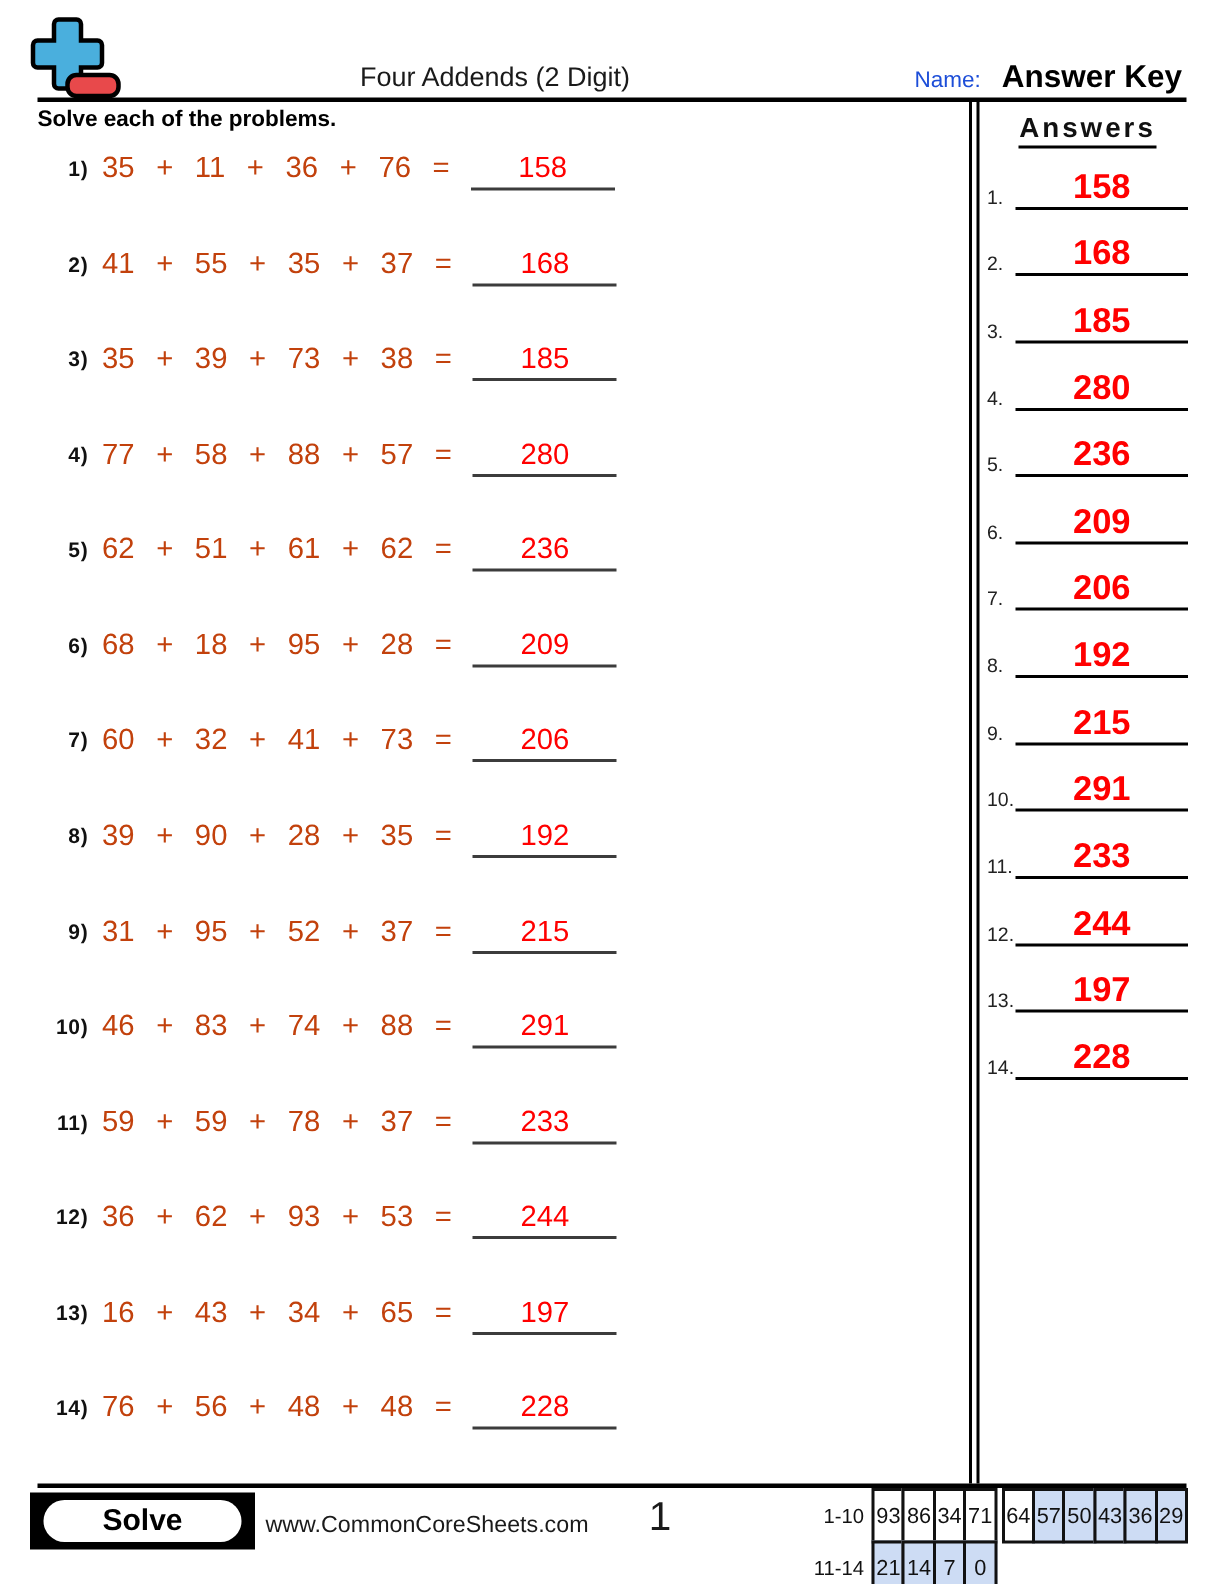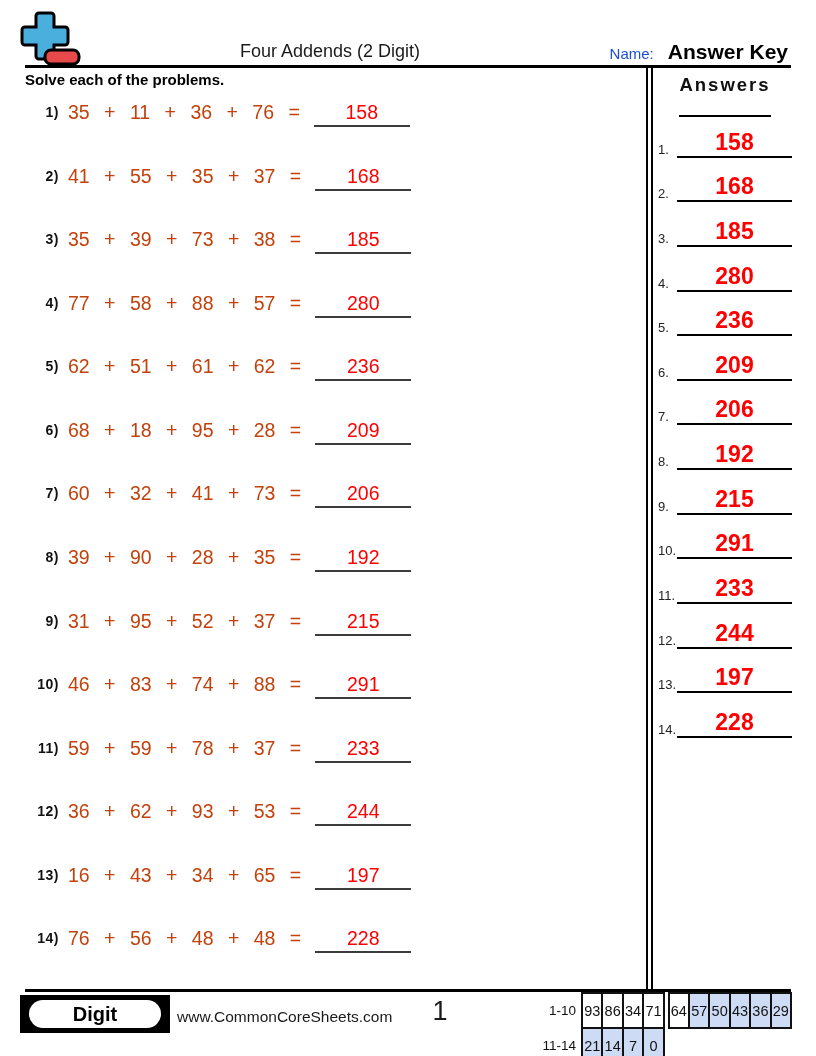--- a/index.html
+++ b/index.html
@@ -47,21 +47,21 @@
     display:inline-block; width:96px; margin-left:14px; height:27px;
     border-bottom:2px solid #3c3c3c; text-align:center;
     font-size:19.5px; line-height:25px;
   }
 
   
   .answers-panel { position:absolute; left:656px; top:74px; width:138px; }
   .answers-title-wrap { text-align:center; }
   .answers-title {
     display:inline-block; font-size:18.5px; font-weight:bold; letter-spacing:2px;
-    border-bottom:2.5px solid #000; padding-bottom:19px;
+    border-bottom:2.5px solid #000; padding-bottom:1px;
   }
   .answers-list { margin-top:0; }
   .ans-row { position:relative; height:44.65px; }
   .ans-label { position:absolute; left:2px; bottom:5px; font-size:13px; color:#222; }
   .ans-line {
     position:absolute; left:21px; right:2px; bottom:4px;
     border-bottom:2px solid #000; text-align:center;
   }
   .ans-value {
     display:inline-block; font-size:23px; font-weight:bold; line-height:26px;
@@ -254,21 +254,21 @@
         <div class="ans-row">
           <span class="ans-label">14.</span>
           <span class="ans-line"><span class="ans-value" style="color: rgb(255, 0, 0);">228</span></span>
         </div>
       </div>
   </div>
 
   <div class="footer-rule"></div>
 
   <div class="math-badge">
-    <div class="math-pill">Digit</div>
+    <div class="math-pill">Solve</div>
   </div>
 
   <span class="website">www.CommonCoreSheets.com</span>
   <span class="page-number">1</span>
 
   <div class="score-grid" id="score-grid">
       <div class="score-row">
         <span class="score-label">1-10</span>
         <span class="score-cell first">93</span>
         <span class="score-cell">86</span>

